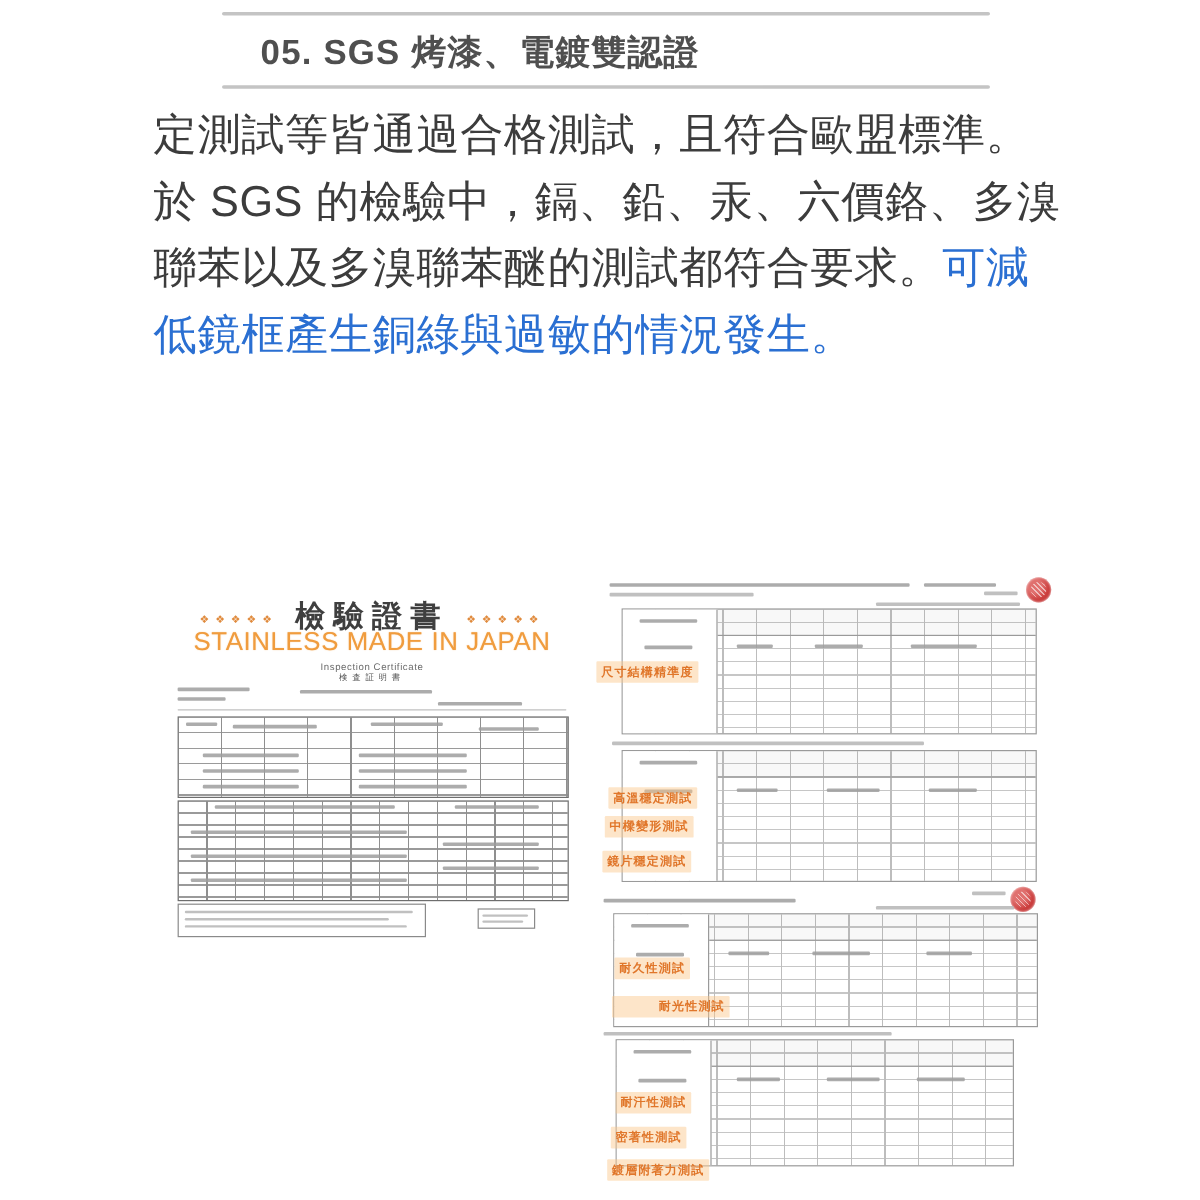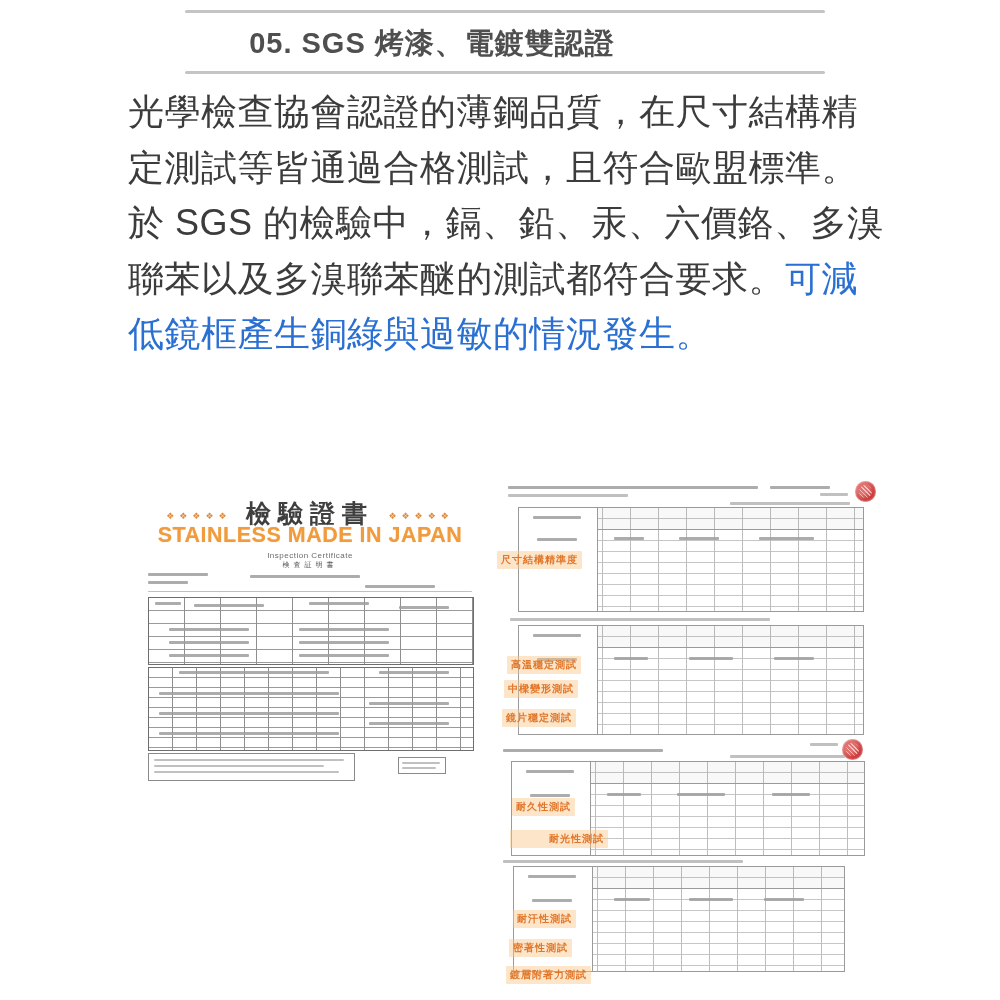--- a/index.html
+++ b/index.html
@@ -2,40 +2,40 @@
 <html><head>
 <meta charset="utf-8">
 <style>
   html,body{margin:0;padding:0;background:#ffffff;}
   #page{position:relative;width:1000px;height:1000px;background:#fff;overflow:hidden;
         font-family:"Liberation Sans","DejaVu Sans",sans-serif;}
 
   
   .hrule{position:absolute;left:185px;width:640px;height:3px;background:#c4c4c4;border-radius:2px;}
   .sec-title{position:absolute;left:0;top:24px;width:800px;text-align:center;
-             font-size:29px;font-weight:600;color:#4f4f4f;letter-spacing:1px;padding-left:32px;}
+             font-size:29px;font-weight:600;color:#4f4f4f;letter-spacing:1px;}
 
   
   .para{position:absolute;left:128px;top:84px;width:750px;font-size:36px;color:#3c3c3c;
         letter-spacing:.5px;}
   .pline{height:55.5px;line-height:55.5px;white-space:nowrap;}
   .pline .blue{color:#2a6fd2;}
 
   
   .scan{position:absolute;filter:blur(.35px);}
   .tmark{position:absolute;background:#9d9d9d;height:3px;border-radius:1px;opacity:.85;}
   .tmark.lt{background:#b5b5b5;}
 
   
   .cert{left:140px;top:485px;width:340px;height:302px;}
   .cert-head{position:absolute;left:0;top:12px;width:100%;text-align:center;white-space:nowrap;}
   .decor{color:#e08a3c;font-size:9px;letter-spacing:5px;vertical-align:3px;}
   .cert-title{font-size:25px;font-weight:700;color:#3f3f3f;letter-spacing:7px;margin:0 10px;}
   .cert-brand{position:absolute;left:0;top:38px;width:100%;text-align:center;
-              font-size:21.5px;font-weight:700;color:#f09c3e;letter-spacing:.5px;
+              font-size:21.5px;font-weight:400;color:#f09c3e;letter-spacing:.5px;
               text-shadow:0 0 1px rgba(240,156,62,.6);}
   .cert-eng{position:absolute;left:0;top:66px;width:100%;text-align:center;
             font-size:8px;color:#6b6b6b;letter-spacing:.5px;}
   .cert-jp{position:absolute;left:0;top:75px;width:100%;text-align:center;
            font-size:7px;color:#555;letter-spacing:4px;}
   .ctable{position:absolute;border:1px solid #6e6e6e;}
   .ct1{left:8px;top:112px;width:324px;height:66px;
        background:
         repeating-linear-gradient(to right,transparent 0 35px,#8f8f8f 35px 36px),
         repeating-linear-gradient(to bottom,transparent 0 12px,#9a9a9a 12px 13px);}
@@ -66,21 +66,20 @@
 </head>
 <body>
 
 <div id="page">
 
   <div class="hrule" style="top:10px"></div>
   <div class="sec-title">05. SGS 烤漆、電鍍雙認證</div>
   <div class="hrule" style="top:71px"></div>
 
   <div class="para" id="para">
-      <div class="pline"><span>光學檢查協會認證的薄鋼品質，在尺寸結構精</span><span class="blue"></span></div>
       <div class="pline"><span>定測試等皆通過合格測試，且符合歐盟標準。</span><span class="blue"></span></div>
       <div class="pline"><span>於 SGS 的檢驗中，鎘、鉛、汞、六價鉻、多溴</span><span class="blue"></span></div>
       <div class="pline"><span>聯苯以及多溴聯苯醚的測試都符合要求。</span><span class="blue">可減</span></div>
       <div class="pline"><span></span><span class="blue">低鏡框產生銅綠與過敏的情況發生。</span></div>
     </div>
 
   <div class="scan cert">
     <div class="cert-head">
       <span class="decor">❖❖❖❖❖</span>
       <span class="cert-title">檢驗證書</span>

